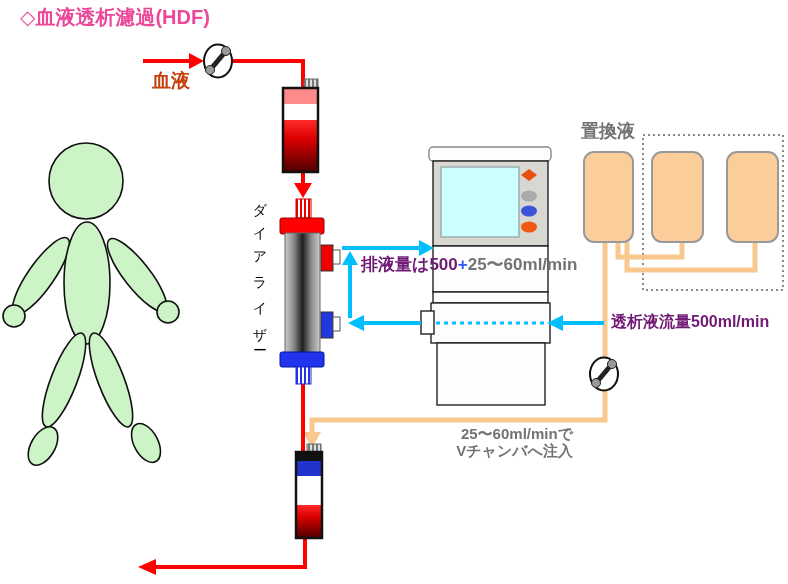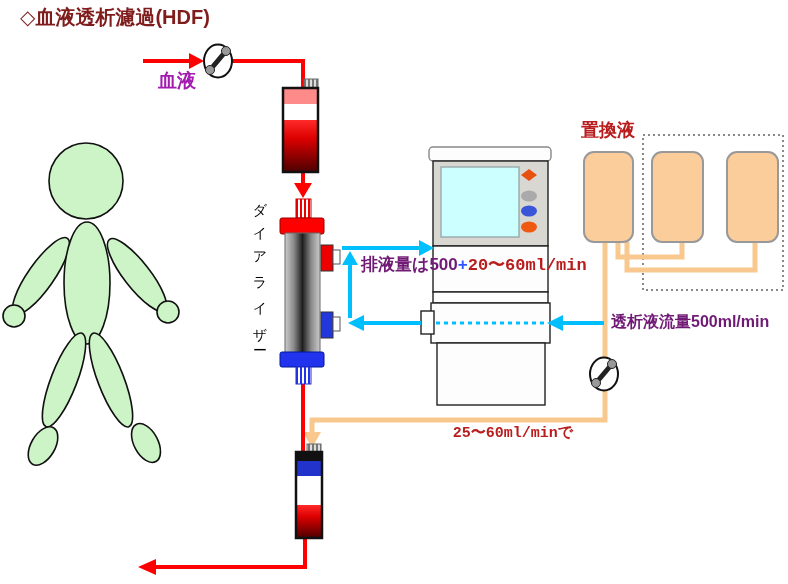--- a/index.html
+++ b/index.html
@@ -2,24 +2,24 @@
 <html><head>
 <meta charset="utf-8">
 <style>
   html,body{margin:0;padding:0;background:#ffffff;}
   #stage{
     position:relative;width:788px;height:584px;background:#ffffff;overflow:hidden;
     font-family:"Liberation Sans","DejaVu Sans",sans-serif;
   }
   #diagram-svg{position:absolute;left:0;top:0;}
   .label{position:absolute;white-space:nowrap;line-height:1.1;font-weight:bold;}
-  .title{font-size:20px;color:#7f1d1d;}
-  .c-red{color:#a21caf;margin-left:6px;}
+  .title{font-size:20px;color:#ec4899;}
+  .c-red{color:#c2410c;}
   .c-cyan{color:#701a75;}
-  .c-orange{color:#b91c1c;font-family:Liberation Mono, monospace;}
+  .c-orange{color:#737373;}
   .c-blue{color:#3355ff;}
   .blood{font-size:19px;}
   .replacement{font-size:18px;}
   .drain{font-size:17px;}
   .dialysate-flow{font-size:16px;}
   .injection{font-size:15px;text-align:right;line-height:1.15;}
   .dialyzer-label{
     font-size:14px;color:#000;font-weight:normal;
     writing-mode:vertical-rl;text-orientation:upright;letter-spacing:9px;
   }
@@ -174,22 +174,23 @@
 
   <div class="label title" style="left:20px;top:6px;">◇血液透析濾過(HDF)</div>
 
   <div class="label blood c-red" style="left:152px;top:71px;">血液</div>
 
   <div class="label dialyzer-label" style="left:252px;top:192px;">ダイアライザー</div>
 
   <div class="label replacement c-orange" style="left:581px;top:122px;">置換液</div>
 
   <div class="label drain" style="left:361px;top:256px;">
-    <span class="c-cyan">排液量は500</span><span class="c-blue">+</span><span class="c-orange">20〜60ml/min</span>
+    <span class="c-cyan">排液量は500</span><span class="c-blue">+</span><span class="c-orange">25〜60ml/min</span>
   </div>
 
   <div class="label dialysate-flow c-cyan" style="left:611px;top:313px;">透析液流量500ml/min</div>
 
   <div class="label injection c-orange" style="left:398px;top:425px;width:175px;">
     <div>25〜60ml/minで</div>
+    <div>Vチャンバへ注入</div>
   </div>
 
 </div>
 
 </body></html>

